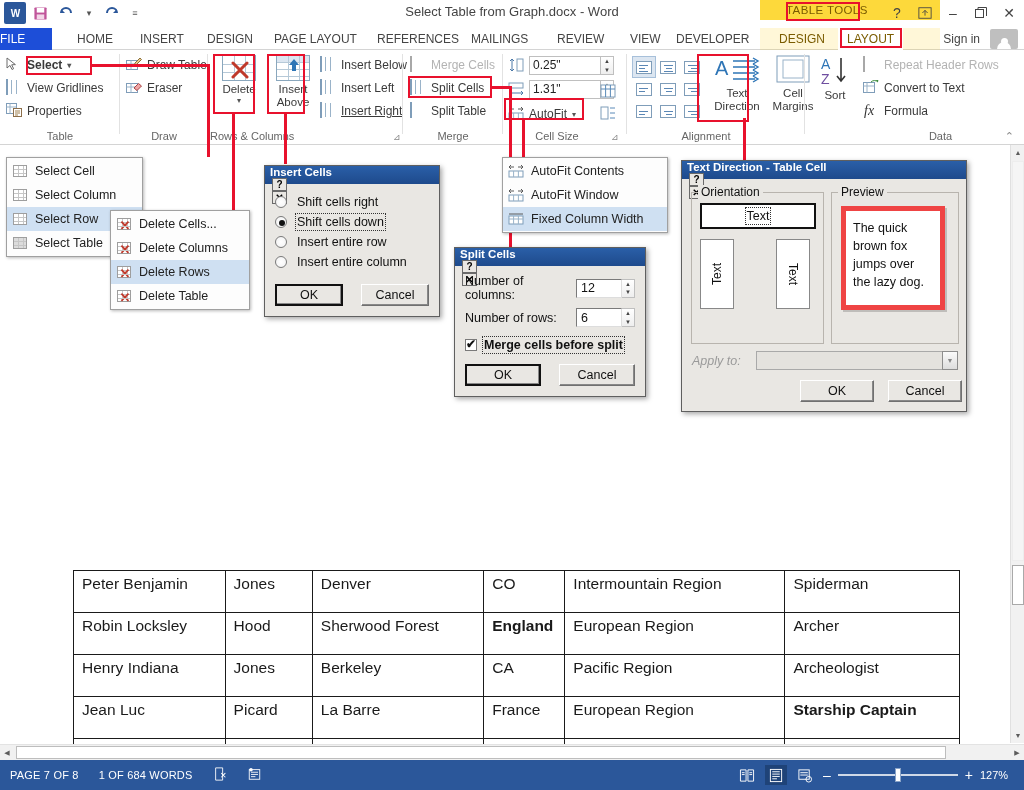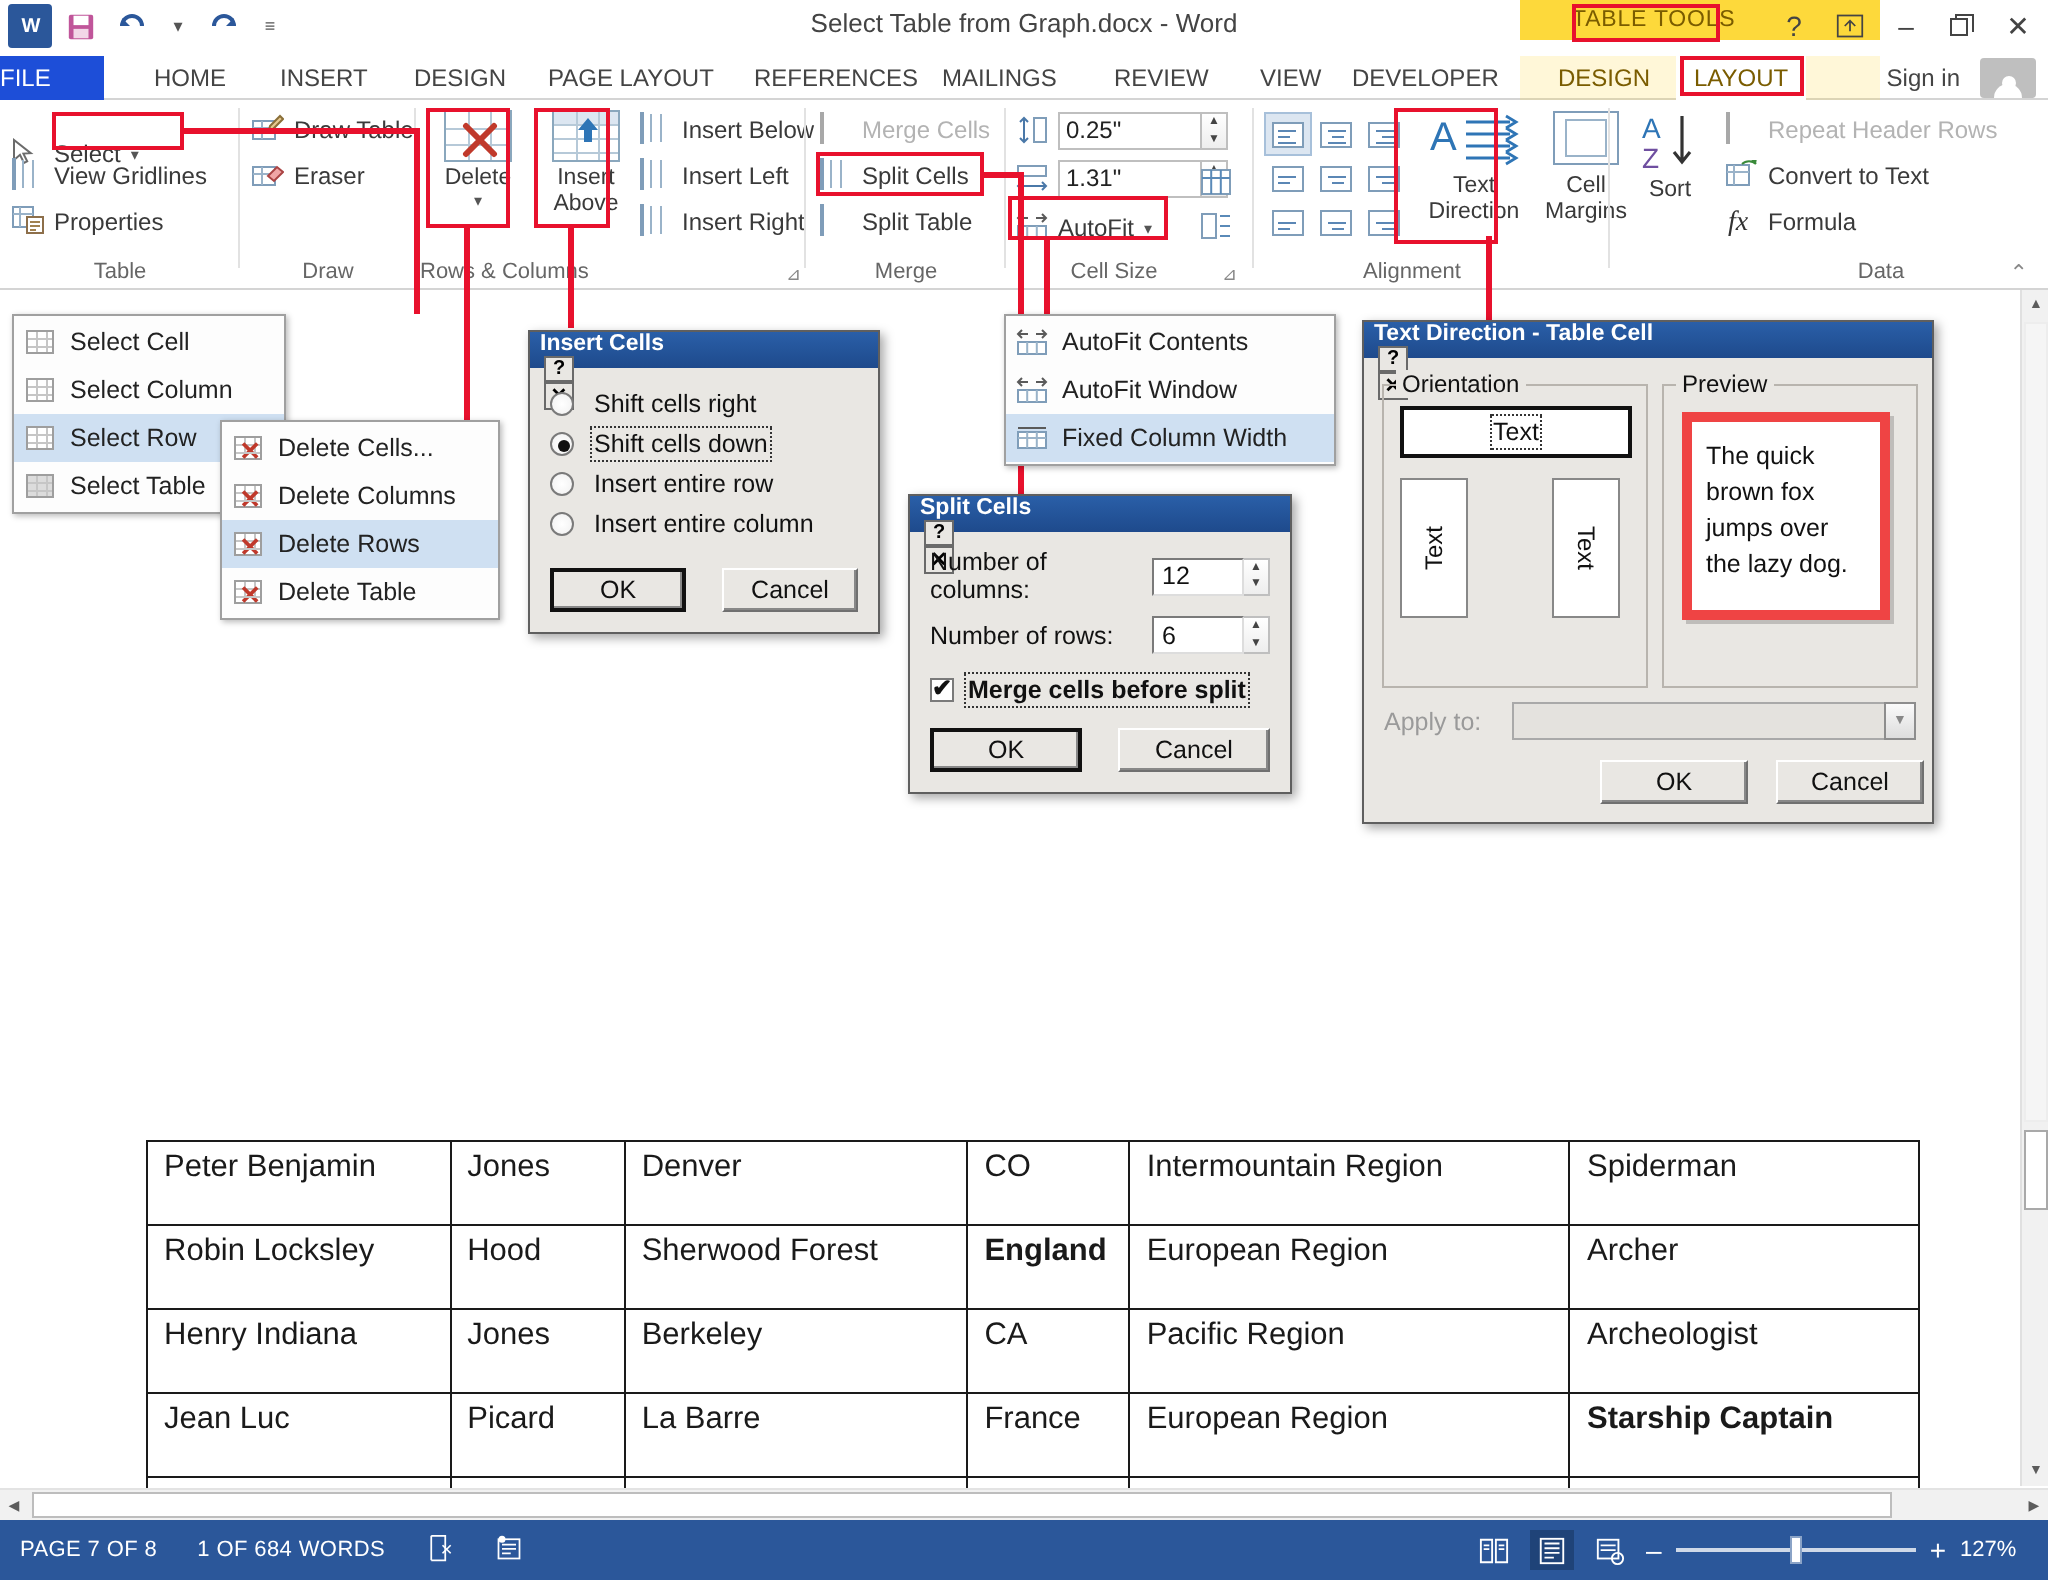--- a/index.html
+++ b/index.html
@@ -237,21 +237,21 @@
     <div class="signin">Sign in</div>
     <div class="avatar">
         <div class="head"></div>
         <div class="body"></div>
       </div>
   </div>
 
   <div class="ribbon">
 
     <div class="group" style="left:0; width:120px;">
-      <div class="ritem" style="left:6px; top:19px;">
+      <div class="ritem" style="left:6px; top:7px;font-weight:bold;">
         <span class="ico">
           <svg width="13" height="14" viewBox="0 0 13 14">
               <path d="M1 1 L1 11 L4 8.4 L6 12.5 L7.6 11.7 L5.7 7.8 L9.4 7.6 Z" fill="#fff" stroke="#6b6b6b"></path>
             </svg>
         </span>
         <span>Select</span>
         <span class="arrowdn">▾</span>
       </div>
       <div class="ritem" style="left:6px; top:30px;">
         <span class="ico"><span class="tbl-ico"><span class="v1"></span><span class="v2"></span></span></span>
@@ -327,21 +327,21 @@
         <div>Above</div>
       </div>
       <div class="ritem" style="left:112px; top:7px;">
         <span class="ico"><span class="tbl-ico"><span class="v1"></span><span class="v2"></span></span></span>
         <span>Insert Below</span>
       </div>
       <div class="ritem" style="left:112px; top:30px;">
         <span class="ico"><span class="tbl-ico"><span class="v1"></span><span class="v2"></span></span></span>
         <span>Insert Left</span>
       </div>
-      <div class="ritem" style="left:112px; top:53px;">
+      <div class="ritem" style="left:112px; top:53px;text-decoration:underline;">
         <span class="ico"><span class="tbl-ico"><span class="v1"></span><span class="v2"></span></span></span>
         <span>Insert Right</span>
       </div>
       <div class="group-lbl" style="width:auto; left:2px; text-align:left;">Rows &amp; Columns</div>
       <div class="dlglauncher" style="left:185px; bottom:3px;">⊿</div>
       <div class="group-sep" style="left:194px;"></div>
     </div>
 
     <div class="group" style="left:403px; width:100px;">
       <div class="ritem disabled" style="left:7px; top:7px;">
@@ -833,21 +833,21 @@
         <span style="position:absolute; left:50%; top:50%; transform:translate(-50%,-50%) rotate(90deg); font-size:12px;">Text</span>
       </div>
     </div>
 
     <div class="gbox" style="left:149px; top:31px; width:128px; height:152px;">
       <span class="gbox-lbl">Preview</span>
       <div style="position:absolute; left:9px; top:13px; width:104px; height:104px; background:#fff; border:5px solid #ef4444;
                   box-shadow:2px 2px 0 rgba(0,0,0,.18); padding:8px 7px; font-size:12.5px; line-height:18px;">The quick brown fox jumps over the lazy dog.</div>
     </div>
 
-    <div style="position:absolute; left:10px; top:190px; display:flex; align-items:center; width:266px;">
+    <div style="position:absolute; left:10px; top:190px; display:flex; align-items:center; width:266px;font-style:italic;">
       <span style="width:64px; color:#9a9a9a;">Apply to:</span>
       <span style="flex:1; height:19px; background:#e4e2de; border:1px solid #a9a9a9; display:flex; align-items:center; padding:0 4px; color:#777;"></span>
       <span style="width:16px; height:19px; margin-left:-1px; border:1px solid #8d8d8d; background:linear-gradient(#fafafa,#ddd);
                    display:flex; align-items:center; justify-content:center; font-size:7px; color:#888;">▼</span>
     </div>
 
     <div style="position:absolute; left:118px; top:219px; display:flex; gap:14px;">
       <div class="btn95" style="width:74px;">OK</div>
       <div class="btn95" style="width:74px;">Cancel</div>
     </div>

